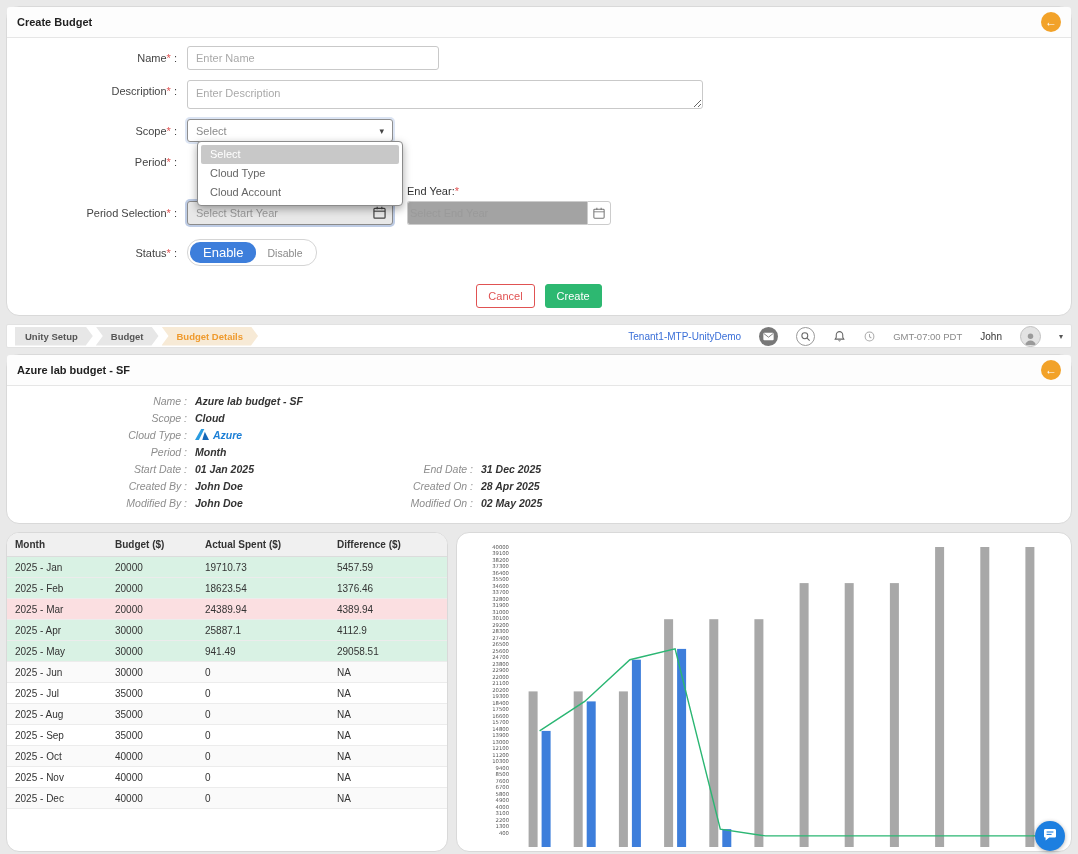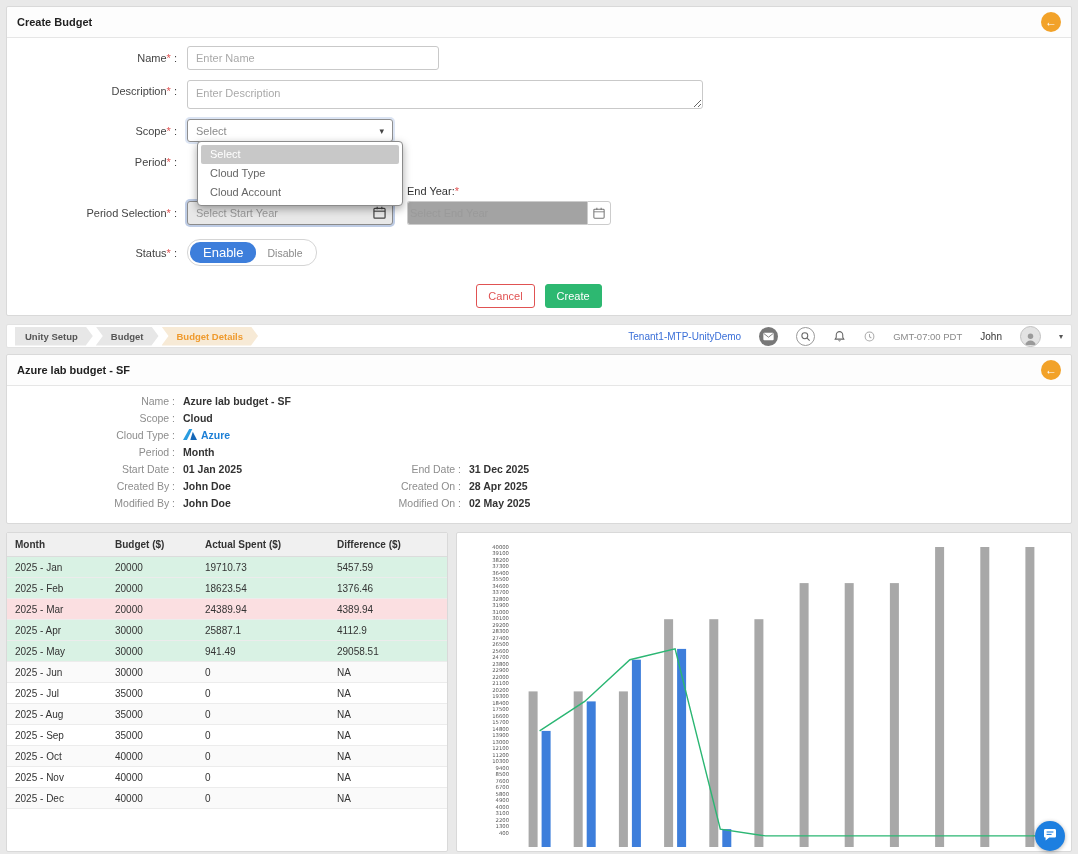--- a/index.html
+++ b/index.html
@@ -3,21 +3,21 @@
 <meta charset="utf-8">
 <style>
   * { margin:0; padding:0; box-sizing:border-box; }
   html,body { width:1078px; height:854px; }
   body {
     background:#e9e9e9;
     font-family:"Liberation Sans", sans-serif;
     font-size:11px; color:#333;
     position:relative; overflow:hidden;
   }
-  .card { background:#fff; border:1px solid #d9d9d9; border-radius:2px; }
+  .card { background:#fff; border:1px solid #d9d9d9; border-radius:13px; }
   .card-header {
     display:flex; justify-content:space-between; align-items:center;
     padding:5px 10px; border-bottom:1px solid #e6e6e6; background:#fdfdfd;
     border-radius:3px 3px 0 0;
   }
   .card-title { font-weight:bold; font-size:11px; color:#222; }
   .back-btn {
     width:20px; height:20px; border-radius:50%; background:#f2a229; color:#fff;
     border:none; font-size:12px; line-height:18px; text-align:center; cursor:pointer;
   }
@@ -110,21 +110,21 @@
   .icn-ring { width:19px; height:19px; border-radius:50%; border:1px solid #9a9a9a; display:flex; align-items:center; justify-content:center; cursor:pointer; }
   .icn-plain { display:flex; align-items:center; cursor:pointer; }
   .tz-text { color:#8a8a8a; font-size:9.5px; }
   .user-name { color:#333; font-size:10px; }
   .avatar { width:21px; height:21px; border-radius:50%; background:#e3e3e3; border:1px solid #c2c2c2;
     display:flex; align-items:flex-end; justify-content:center; overflow:hidden; cursor:pointer; }
   .user-caret { color:#555; font-size:8px; cursor:pointer; }
 
   
   .details-card { margin:6px 6px 0; }
-  .detail-rows { padding:8px 0 10px; }
+  .detail-rows { padding:8px 12px 10px;font-style:italic; }
   .drow { display:grid; grid-template-columns:176px 190px 96px auto; align-items:center; margin-bottom:4px; font-size:10.5px; min-height:13px; }
   .dlabel { text-align:right; color:#8d8d8d; padding-right:8px; white-space:nowrap; }
   .dvalue { color:#333; font-weight:bold; }
   .dvalue.full { grid-column:2 / -1; }
   .azure-value { display:flex; align-items:center; gap:4px; color:#1c7fd6; }
 
   
   .bottom-row { margin:8px 6px 0; display:flex; gap:8px; height:320px; }
   .table-card { width:442px; flex:0 0 442px; overflow:hidden; }
   table { width:100%; border-collapse:collapse; }

